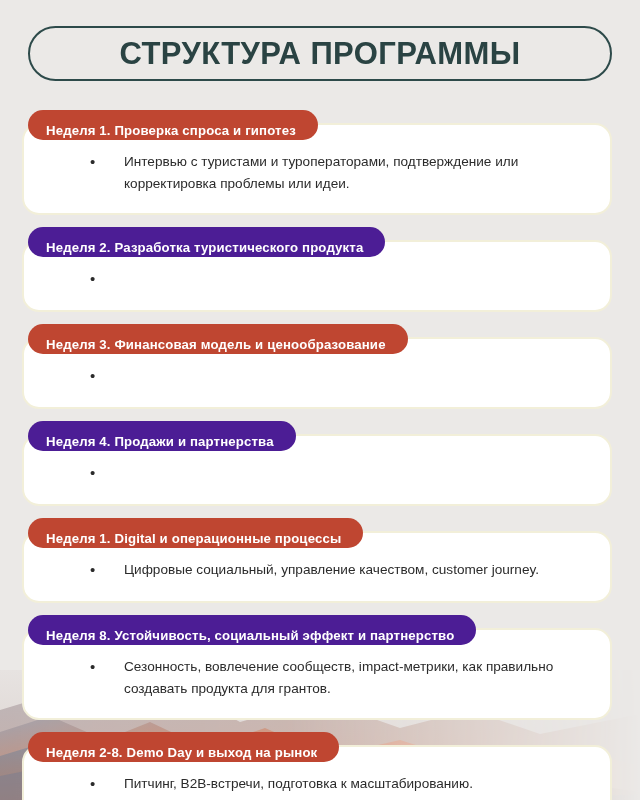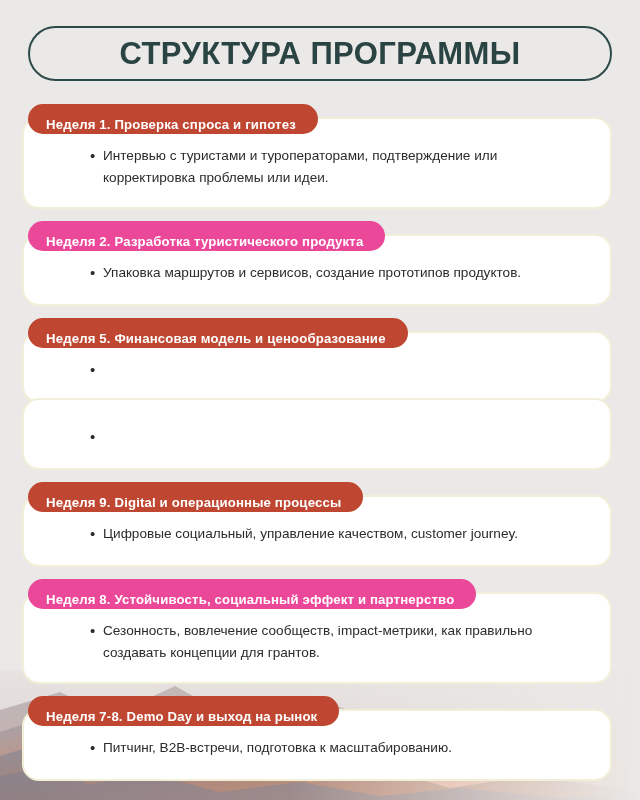--- a/index.html
+++ b/index.html
@@ -38,21 +38,21 @@
 
   
   #title-pill {
     height: 55px;
     border: 2.5px solid #2d4a4a;
     border-radius: 34px;
     display: flex;
     align-items: center;
     justify-content: center;
     box-sizing: border-box;
-    margin-bottom: 23px;
+    margin-bottom: 29px;
   }
   #title-text {
     font-size: 31px;
     font-weight: 700;
     letter-spacing: 0.4px;
     color: #2a4343;
     white-space: nowrap;
     line-height: 1;
   }
 
@@ -77,21 +77,21 @@
     position: relative;
     z-index: 3;
     display: inline-flex;
     align-items: center;
     height: 30px;
     border-radius: 16px;
     padding: 12px 22px 0 18px;
     box-sizing: border-box;
   }
   .pill-red  { background: #bf4631; }
-  .pill-teal { background: #ec4899; }
+  .pill-teal { background: #4c1d95; }
   .section-pill-label {
     color: #ffffff;
     font-size: 13.2px;
     font-weight: 700;
     letter-spacing: 0.15px;
     white-space: nowrap;
     line-height: 1;
   }
 
   .bullet-row {
@@ -104,20 +104,21 @@
   .bullet-dot {
     flex: 0 0 auto;
     width: 13px;
     font-size: 15px;
     line-height: 1.45;
     color: #2b2b2b;
   }
   .bullet-text {
     flex: 1 1 auto;
     max-width: 430px;
+    margin-left: 21px;
   }
 
   
   .section:last-of-type { margin-bottom: 0; }
 </style>
 </head>
 <body>
 
 <svg id="mountain-photo" viewBox="0 0 640 130" preserveAspectRatio="none" aria-hidden="true">
   <defs>
@@ -179,71 +180,73 @@
     </div>
   </div>
 
   <div class="section">
     <div class="section-pill pill-teal">
       <span class="section-pill-label">Неделя 2. Разработка туристического продукта</span>
     </div>
     <div class="section-card">
       <div class="bullet-row">
         <span class="bullet-dot">•</span>
-        <span class="bullet-text">Упаковка маршрутов и сервисов, создание прототипов продуктов.</span>
-      </div>
-    </div>
-  </div>
-
-  <div class="section">
-    <div class="section-pill pill-red">
-      <span class="section-pill-label">Неделя 5. Финансовая модель и ценообразование</span>
-    </div>
-    <div class="section-card">
-      <div class="bullet-row">
-        <span class="bullet-dot">•</span>
-      </div>
-    </div>
-  </div>
-
-  <div class="section">
-    <div class="section-card">
-      <div class="bullet-row">
-        <span class="bullet-dot">•</span>
-      </div>
-    </div>
-  </div>
-
-  <div class="section">
-    <div class="section-pill pill-red">
-      <span class="section-pill-label">Неделя 9. Digital и операционные процессы</span>
+      </div>
+    </div>
+  </div>
+
+  <div class="section">
+    <div class="section-pill pill-red">
+      <span class="section-pill-label">Неделя 3. Финансовая модель и ценообразование</span>
+    </div>
+    <div class="section-card">
+      <div class="bullet-row">
+        <span class="bullet-dot">•</span>
+      </div>
+    </div>
+  </div>
+
+  <div class="section">
+    <div class="section-pill pill-teal">
+      <span class="section-pill-label">Неделя 4. Продажи и партнерства</span>
+    </div>
+    <div class="section-card">
+      <div class="bullet-row">
+        <span class="bullet-dot">•</span>
+      </div>
+    </div>
+  </div>
+
+  <div class="section">
+    <div class="section-pill pill-red">
+      <span class="section-pill-label">Неделя 1. Digital и операционные процессы</span>
     </div>
     <div class="section-card">
       <div class="bullet-row">
         <span class="bullet-dot">•</span>
         <span class="bullet-text">Цифровые социальный, управление качеством, customer journey.</span>
       </div>
     </div>
   </div>
 
   <div class="section">
     <div class="section-pill pill-teal">
       <span class="section-pill-label">Неделя 8. Устойчивость, социальный эффект и партнерство</span>
     </div>
     <div class="section-card">
       <div class="bullet-row">
         <span class="bullet-dot">•</span>
-        <span class="bullet-text">Сезонность, вовлечение сообществ, impact-метрики, как правильно создавать концепции для грантов.</span>
-      </div>
-    </div>
-  </div>
-
-  <div class="section">
-    <div class="section-pill pill-red">
-      <span class="section-pill-label">Неделя 7-8. Demo Day и выход на рынок</span>
+        <span class="bullet-text">Сезонность, вовлечение сообществ, impact-метрики, как правильно создавать продукта для грантов.</span>
+      </div>
+    </div>
+  </div>
+
+  <div class="section">
+    <div class="section-pill pill-red">
+      <span class="section-pill-label">Неделя 2-8. Demo Day и выход на рынок</span>
     </div>
     <div class="section-card">
       <div class="bullet-row">
         <span class="bullet-dot">•</span>
         <span class="bullet-text">Питчинг, B2B-встречи, подготовка к масштабированию.</span>
       </div>
     </div>
   </div>
 </div>
 

